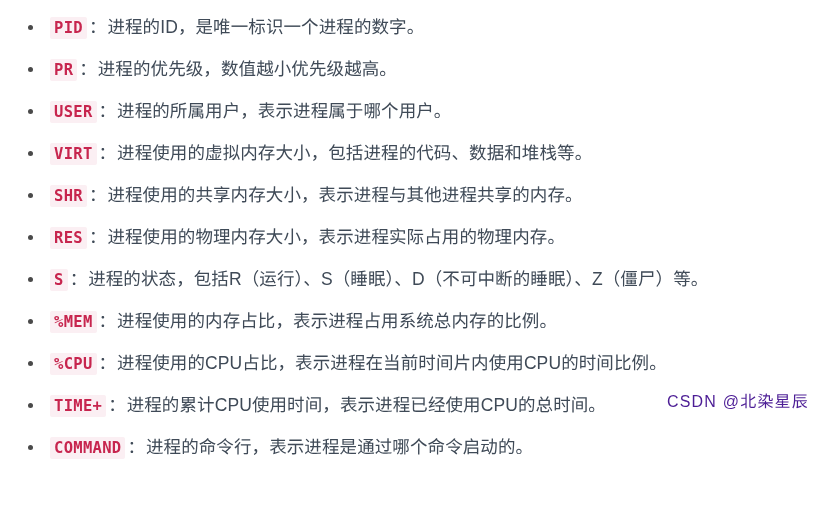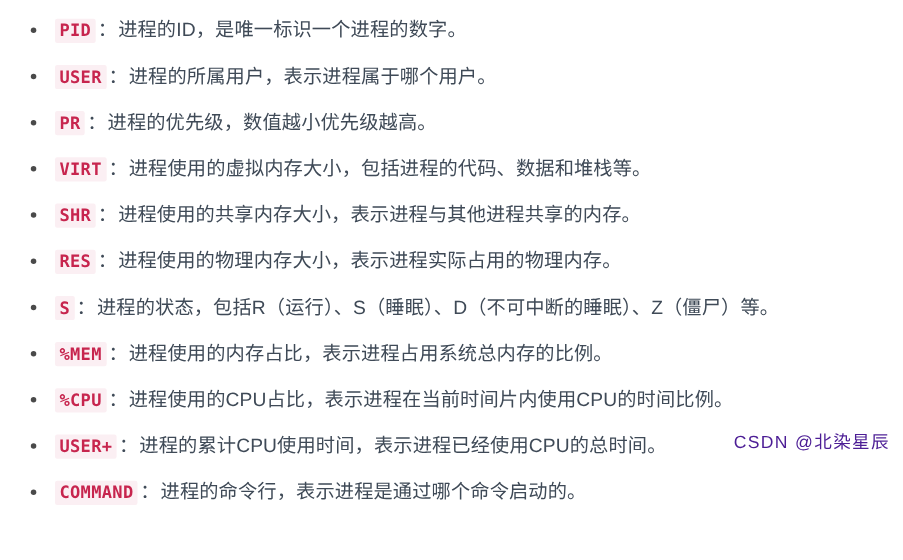--- a/index.html
+++ b/index.html
@@ -90,26 +90,26 @@
     white-space: nowrap;
     user-select: none;
   }
 </style>
 </head>
 <body>
 
 <div class="doc">
   <ul class="field-list">
       <li class="field-item"><span class="bullet"></span><code class="tag">PID</code><span class="colon">：</span><span class="desc">进程的ID，是唯一标识一个进程的数字。</span></li>
+      <li class="field-item"><span class="bullet"></span><code class="tag">PR</code><span class="colon">：</span><span class="desc">进程的优先级，数值越小优先级越高。</span></li>
       <li class="field-item"><span class="bullet"></span><code class="tag">USER</code><span class="colon">：</span><span class="desc">进程的所属用户，表示进程属于哪个用户。</span></li>
-      <li class="field-item"><span class="bullet"></span><code class="tag">PR</code><span class="colon">：</span><span class="desc">进程的优先级，数值越小优先级越高。</span></li>
       <li class="field-item"><span class="bullet"></span><code class="tag">VIRT</code><span class="colon">：</span><span class="desc">进程使用的虚拟内存大小，包括进程的代码、数据和堆栈等。</span></li>
       <li class="field-item"><span class="bullet"></span><code class="tag">SHR</code><span class="colon">：</span><span class="desc">进程使用的共享内存大小，表示进程与其他进程共享的内存。</span></li>
       <li class="field-item"><span class="bullet"></span><code class="tag">RES</code><span class="colon">：</span><span class="desc">进程使用的物理内存大小，表示进程实际占用的物理内存。</span></li>
       <li class="field-item"><span class="bullet"></span><code class="tag">S</code><span class="colon">：</span><span class="desc">进程的状态，包括R（运行）、S（睡眠）、D（不可中断的睡眠）、Z（僵尸）等。</span></li>
       <li class="field-item"><span class="bullet"></span><code class="tag">%MEM</code><span class="colon">：</span><span class="desc">进程使用的内存占比，表示进程占用系统总内存的比例。</span></li>
       <li class="field-item"><span class="bullet"></span><code class="tag">%CPU</code><span class="colon">：</span><span class="desc">进程使用的CPU占比，表示进程在当前时间片内使用CPU的时间比例。</span></li>
-      <li class="field-item"><span class="bullet"></span><code class="tag">USER+</code><span class="colon">：</span><span class="desc">进程的累计CPU使用时间，表示进程已经使用CPU的总时间。</span></li>
+      <li class="field-item"><span class="bullet"></span><code class="tag">TIME+</code><span class="colon">：</span><span class="desc">进程的累计CPU使用时间，表示进程已经使用CPU的总时间。</span></li>
       <li class="field-item"><span class="bullet"></span><code class="tag">COMMAND</code><span class="colon">：</span><span class="desc">进程的命令行，表示进程是通过哪个命令启动的。</span></li>
     </ul>
 
   <div class="watermark">CSDN @北染星辰</div>
 </div>
 
 </body></html>

